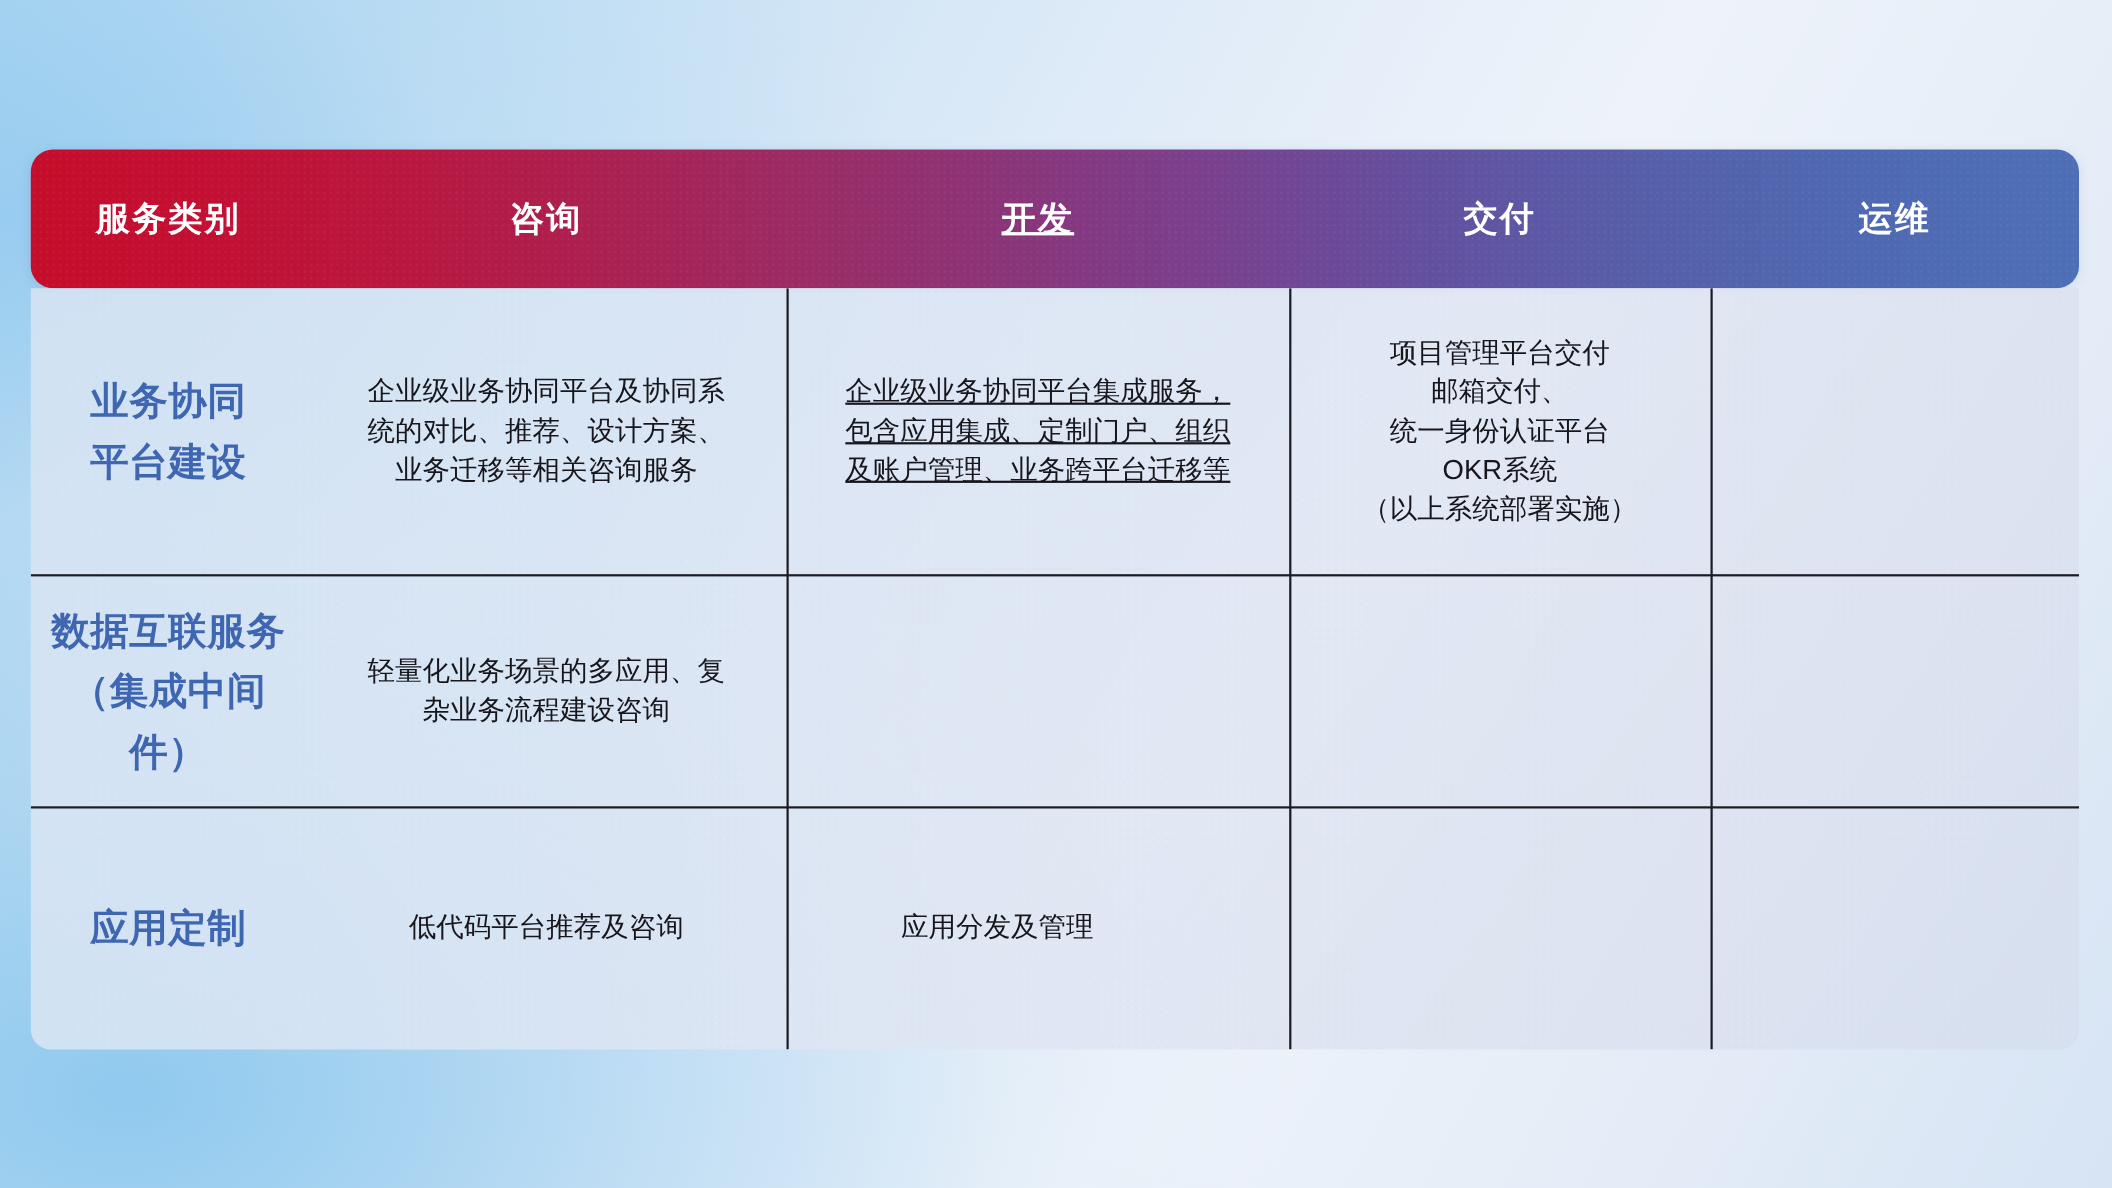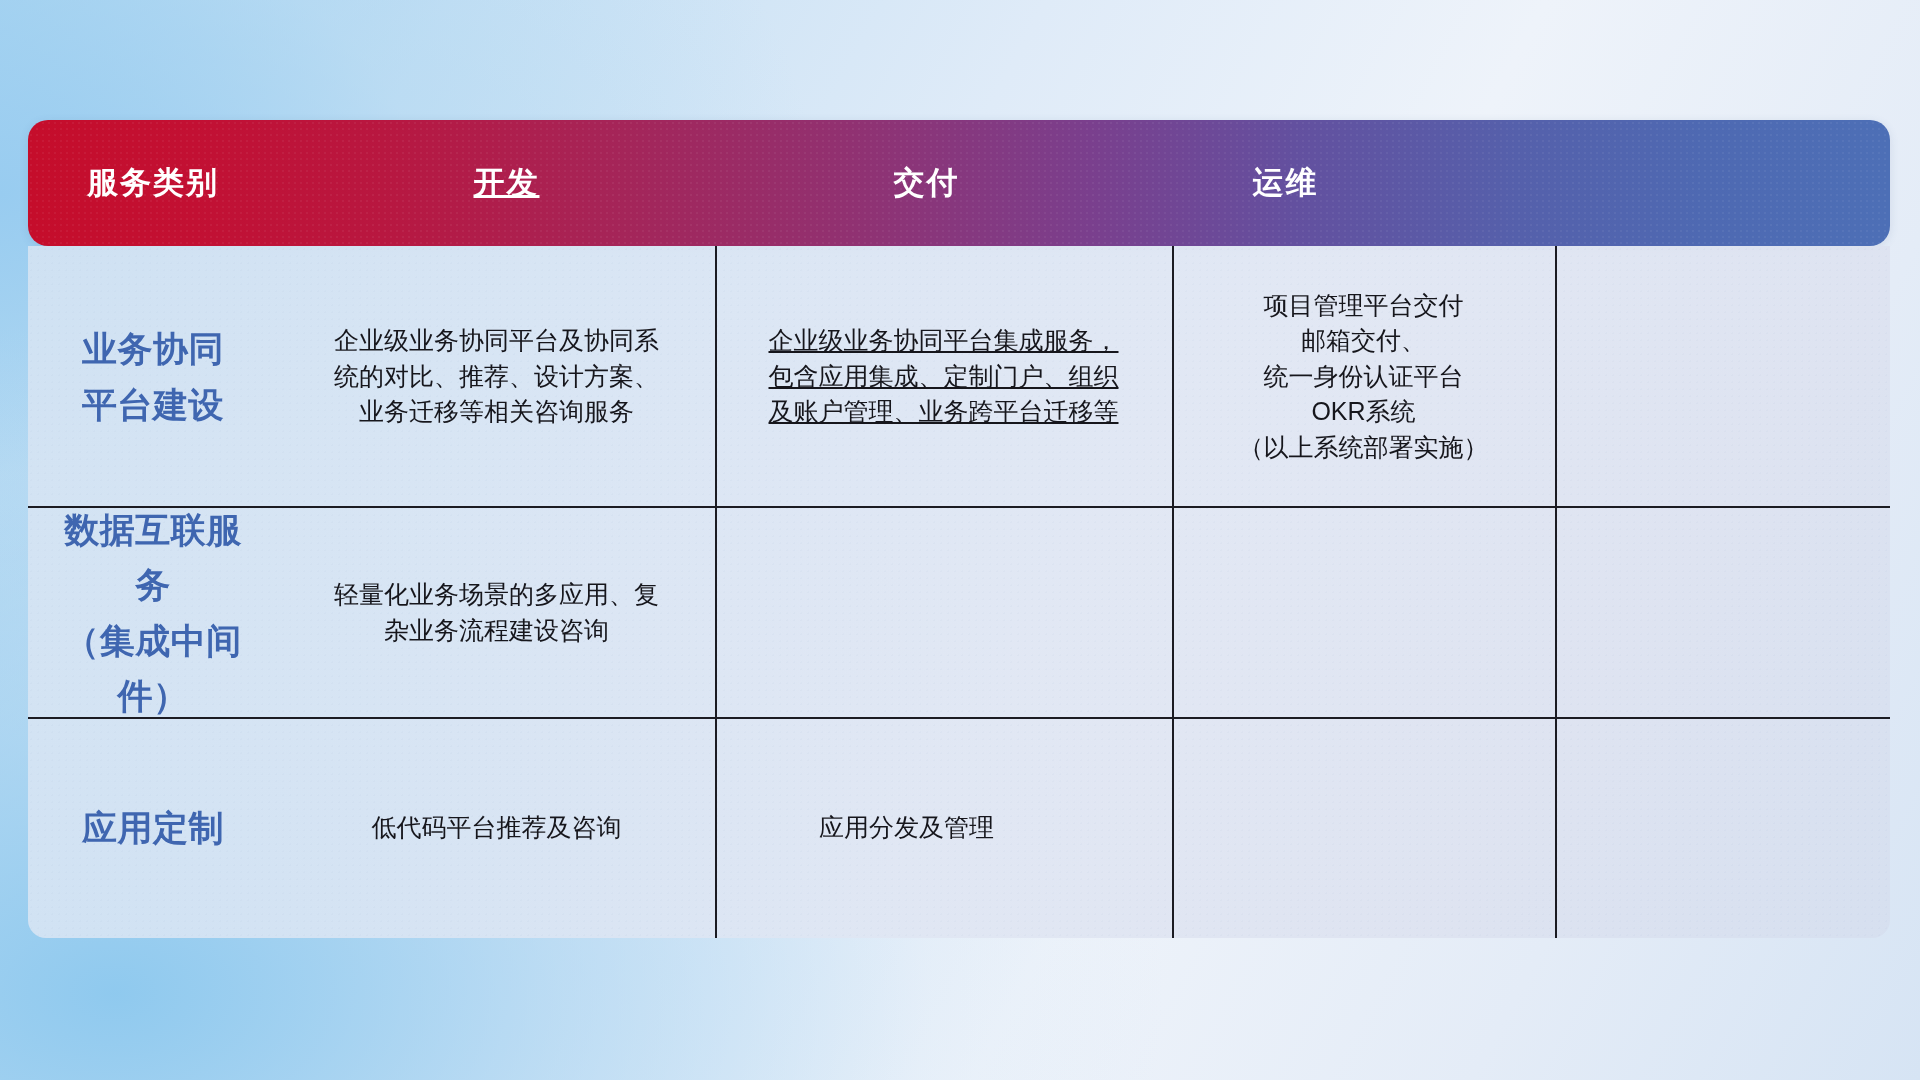--- a/index.html
+++ b/index.html
@@ -20,21 +20,21 @@
   .slide {
     position: relative;
     width: 1920px;
     height: 1080px;
   }
 
   
   .table-wrap {
     position: absolute;
     left: 28px;
-    top: 120px;
+    top: 136px;
     width: 1862px;
     height: 818px;
   }
 
   
   .thead {
     position: relative;
     height: 126px;
     border-radius: 20px;
     background: linear-gradient(90deg,
@@ -134,21 +134,21 @@
   .vline-1 { left: 687px; }
   .vline-2 { left: 1144px; }
   .vline-3 { left: 1527px; }
 
   
   .cell {
     text-align: center;
     color: #16161c;
     font-size: 25px;
     line-height: 1.42;
-    padding: 0 32px;
+    padding: 0 14px;
     box-sizing: border-box;
     white-space: pre-line;
   }
   .cell-label {
     color: #3f66b0;
     font-weight: bold;
     font-size: 35px;
     line-height: 1.58;
     letter-spacing: 0.5px;
   }
@@ -162,20 +162,21 @@
 </style>
 </head>
 <body>
 
 <div class="slide">
 
   <div class="table-wrap">
 
     <div class="thead">
       <div class="th c-label">服务类别</div>
+      <div class="th c-consult">咨询</div>
       <div class="th c-dev">开发</div>
       <div class="th c-deliver">交付</div>
       <div class="th c-ops">运维</div>
     </div>
 
     <div class="tbody">
 
       <div class="row row-1">
         <div class="cell cell-label c-label">业务协同
 平台建设</div>

